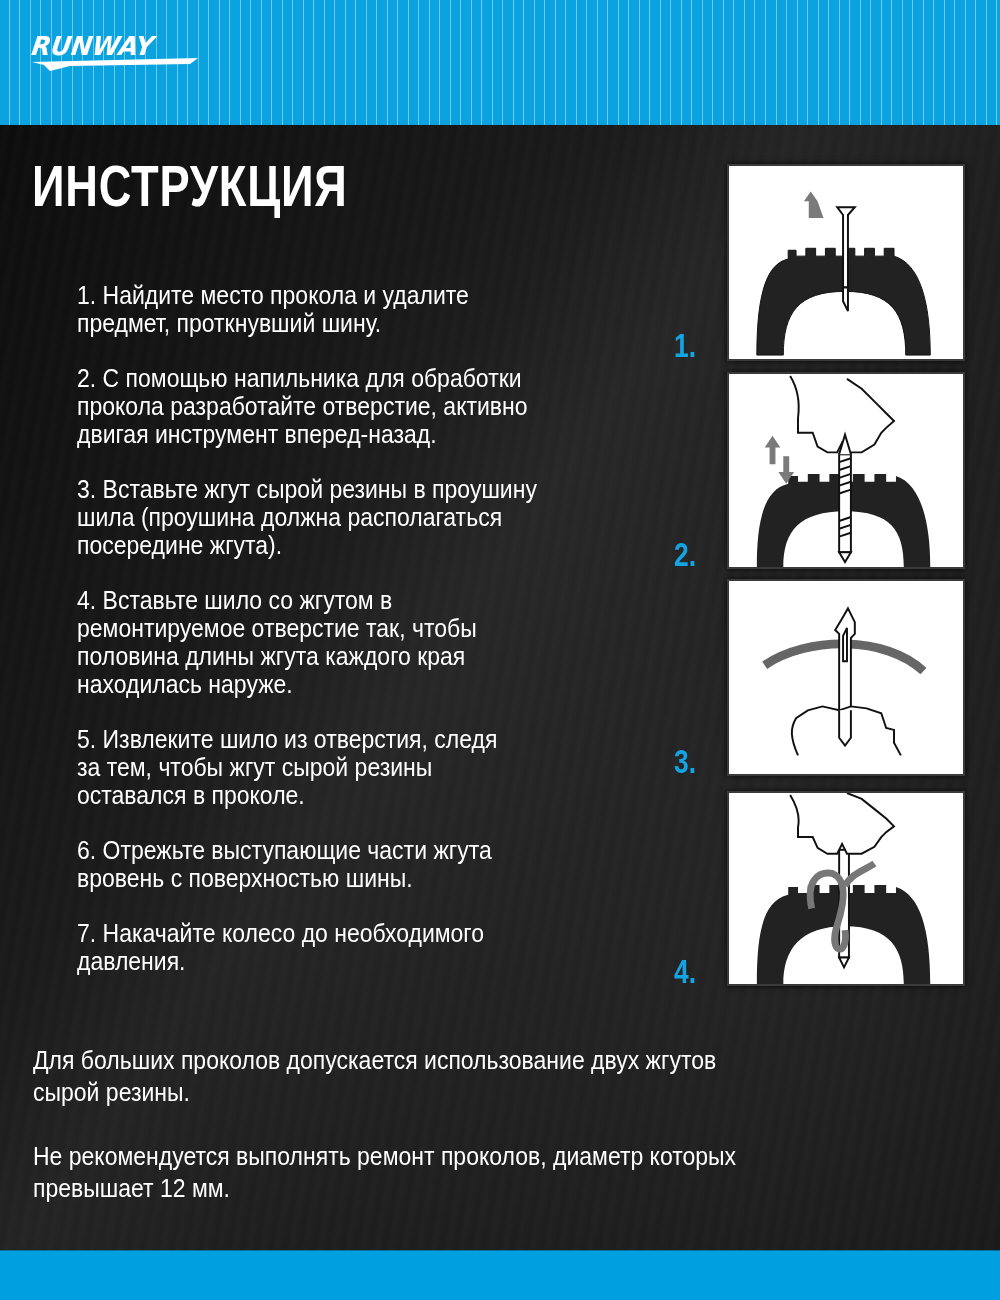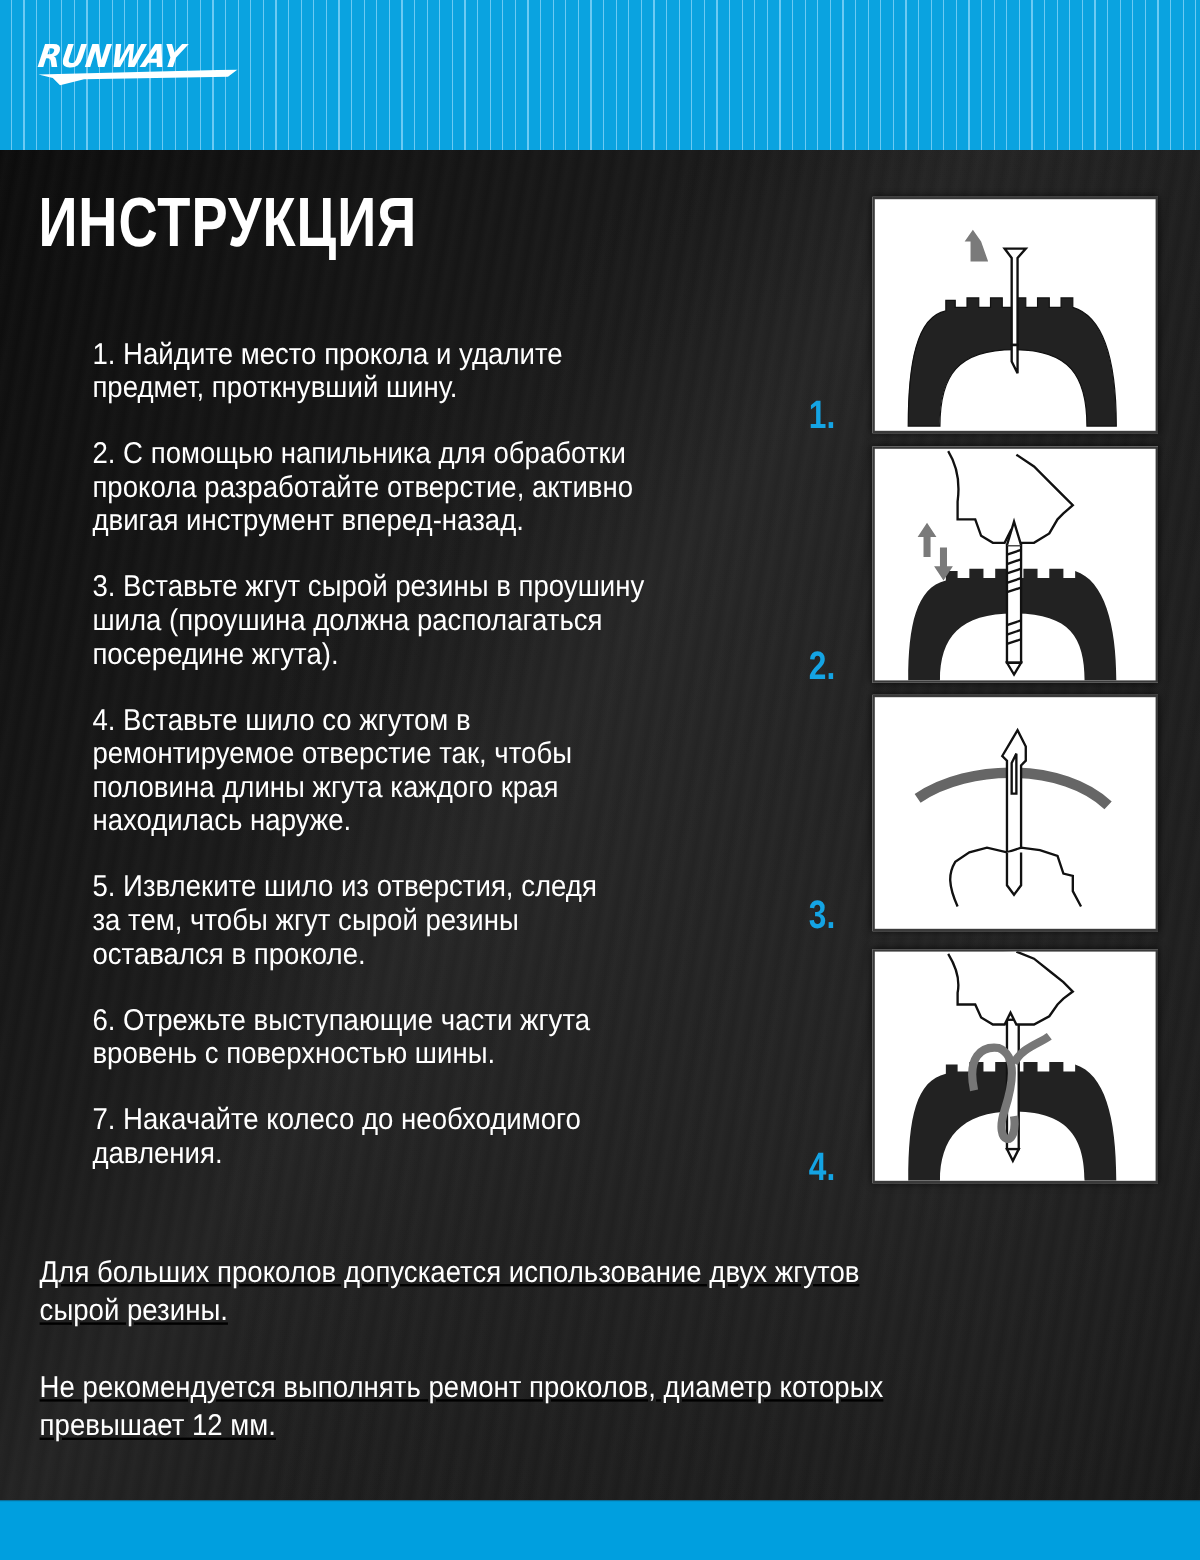--- a/index.html
+++ b/index.html
@@ -36,21 +36,21 @@
     font-size: 58px; letter-spacing: 1px; transform: scaleX(0.78); transform-origin: left top;
   }
 
   .steps { position: absolute; left: 33px; top: 281px; width: 620px; margin-left: 44px; }
   .step {
     color: #ffffff; font-family: "Liberation Sans", sans-serif;
     font-size: 25px; line-height: 28px; margin-bottom: 27px;
     transform: scaleX(0.92); transform-origin: left top; white-space: pre-line;
   }
 
-  .notes { position: absolute; left: 33px; top: 1044px; width: 960px; text-decoration: underline; }
+  .notes { position: absolute; left: 33px; top: 1044px; width: 960px; }
   .note {
     color: #ffffff; font-family: "Liberation Sans", sans-serif;
     font-size: 25px; line-height: 32px; margin-bottom: 32px;
     transform: scaleX(0.92); transform-origin: left top; white-space: pre-line;
   }
 
   .panel {
     position: absolute; left: 727px; width: 238px; background: #fff;
     border: 2px solid #3a3a3a; box-shadow: 0 0 6px rgba(0,0,0,0.8);
   }

